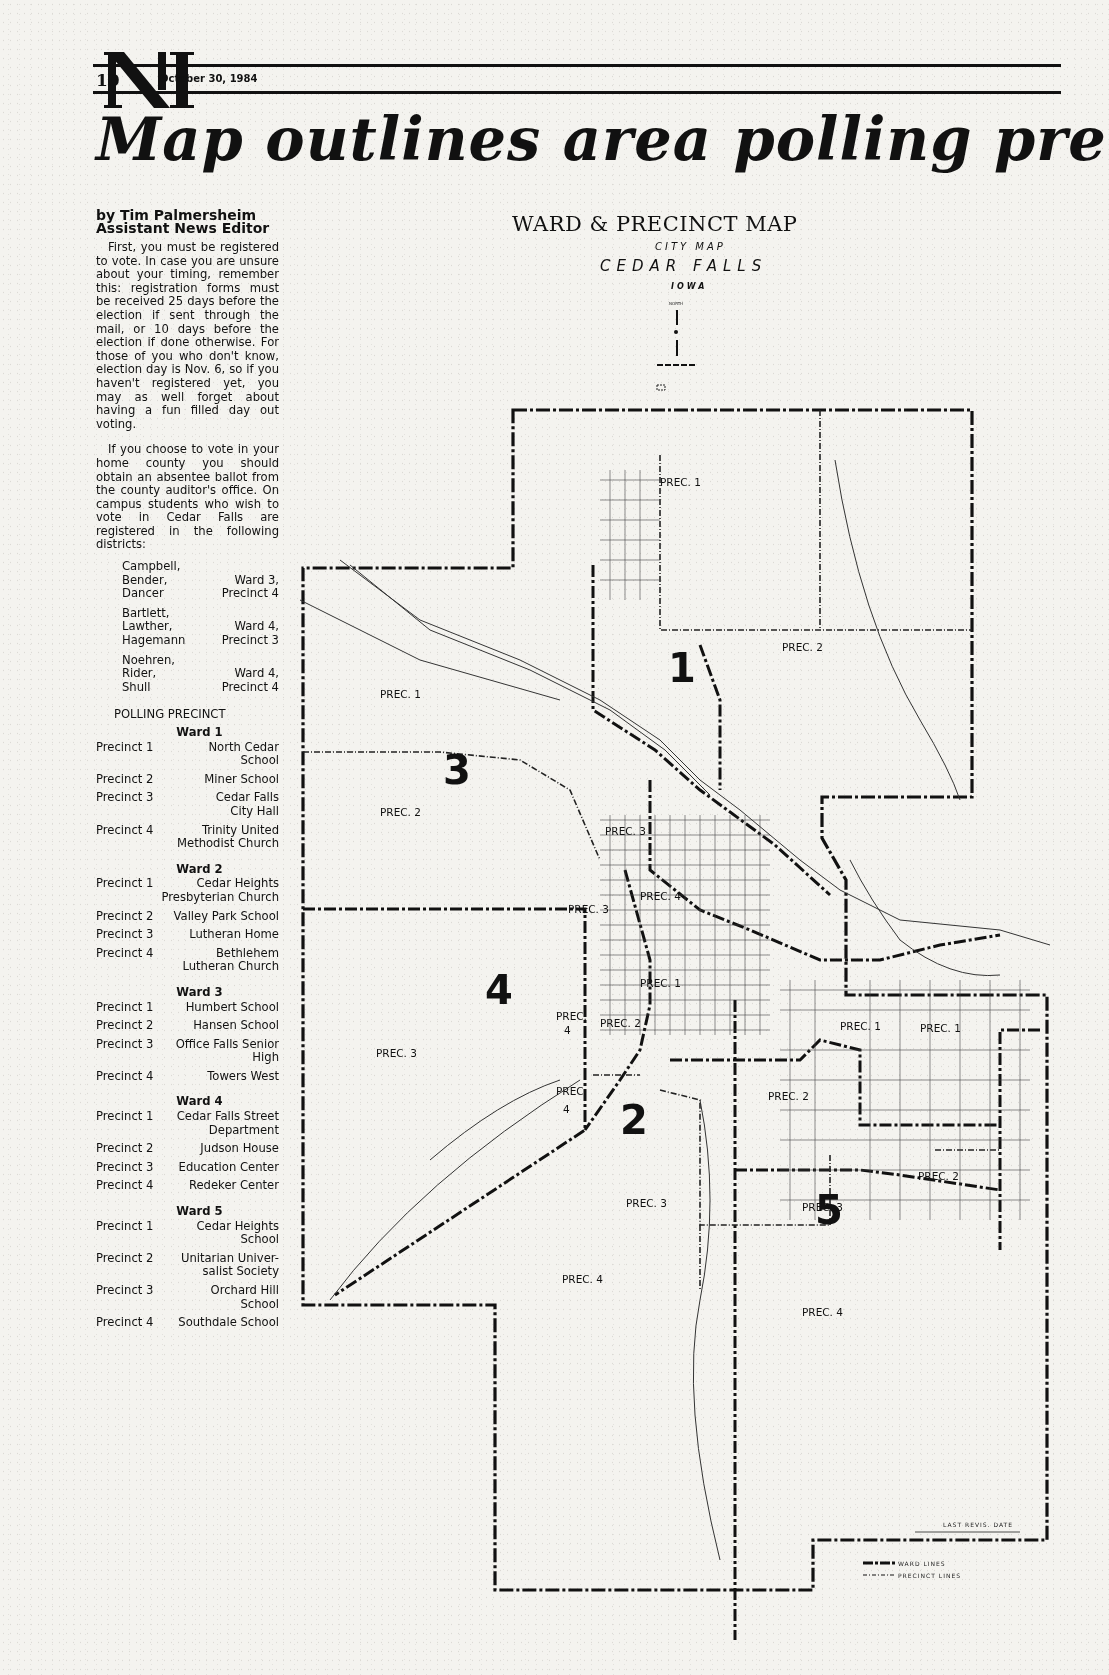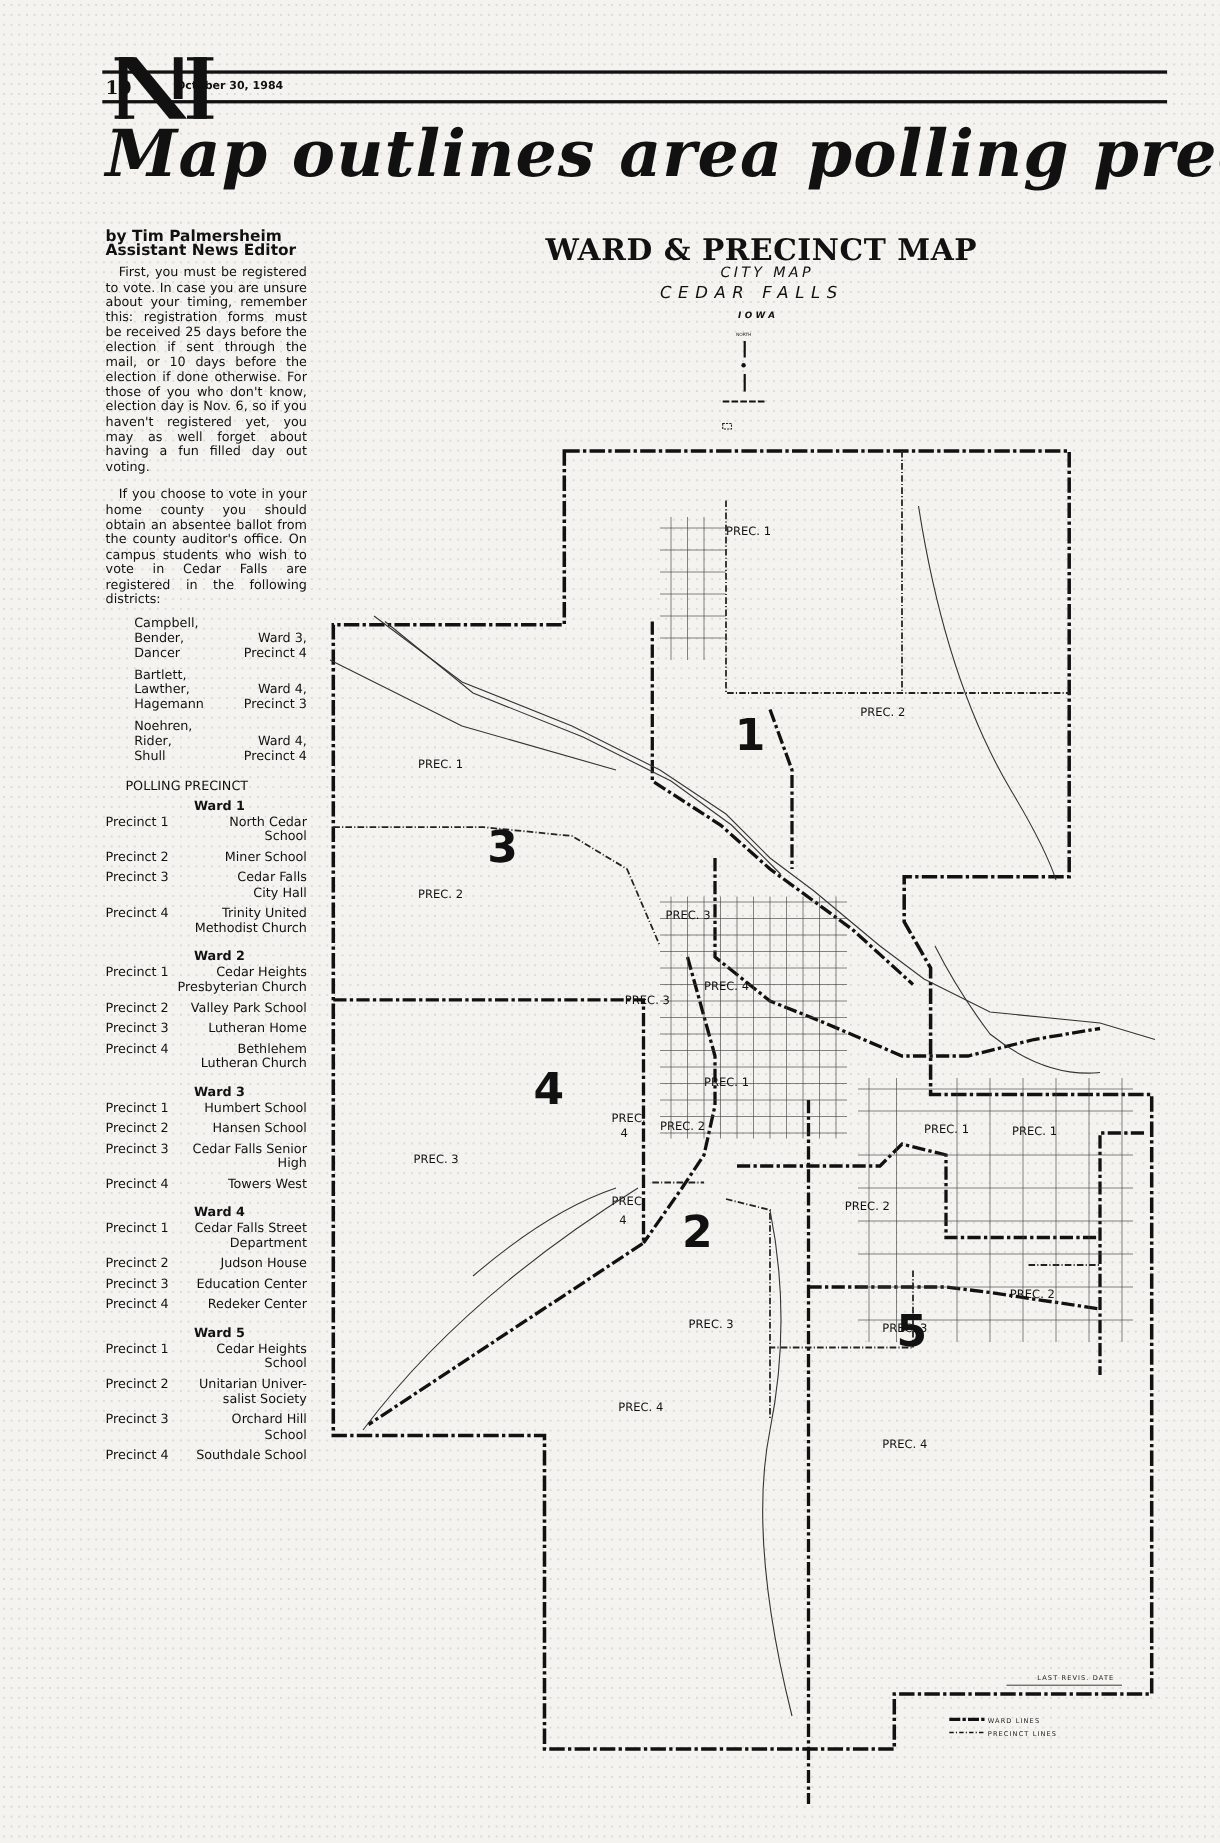--- a/index.html
+++ b/index.html
@@ -39,23 +39,23 @@
   .district .dorms { white-space: pre-line; }
   .district .loc { text-align: right; align-self: flex-end; white-space: pre-line; }
   .polling-title { margin: 14px 0 4px 18px; font-size: 11.6px; }
   .ward-title { text-align: center; font-weight: bold; margin: 2px 0 1px 24px; }
   .ward { margin-bottom: 12px; }
   .prec-row { display: flex; justify-content: space-between; margin-bottom: 5px; }
   .prec-row .pname { white-space: nowrap; }
   .prec-row .place { text-align: right; white-space: pre-line; }
   .closing { text-align: justify; margin-top: 12px; }
   
-  .map-title { position: absolute; left: 496px; top: 212px; font-family: "DejaVu Serif", serif; font-weight: bold; font-size: 27px; letter-spacing: 0.5px; }
+  .map-title { position: absolute; left: 512px; top: 212px; font-family: "DejaVu Serif", serif; font-weight: normal; font-size: 21px; letter-spacing: 0.5px; }
   .map-sub { position: absolute; font-style: italic; letter-spacing: 3px; }
-  .city-map { left: 655px; top: 241px; font-size: 13px; }
+  .city-map { left: 655px; top: 241px; font-size: 10px; }
   .cedar { left: 600px; top: 257px; font-size: 15px; letter-spacing: 6px; }
   .iowa { left: 660px; top: 282px; font-size: 8px; font-weight: bold; padding-left: 11px; }
   svg.map { position: absolute; left: 0; top: 0; }
   .lbl { font-family: "DejaVu Sans", sans-serif; font-size: 10.5px; fill: #111; }
   .ward-num { font-family: "DejaVu Sans", sans-serif; font-weight: bold; font-size: 40px; fill: #111; }
   .legend-txt { font-size: 6px; fill: #222; letter-spacing: 1px; }
 </style>
 </head>
 <body>
 
@@ -159,21 +159,21 @@
         <div class="prec-row">
           <span class="pname">Precinct 1</span>
           <span class="place">Humbert School</span>
         </div>
         <div class="prec-row">
           <span class="pname">Precinct 2</span>
           <span class="place">Hansen School</span>
         </div>
         <div class="prec-row">
           <span class="pname">Precinct 3</span>
-          <span class="place">Cedar Falls Senior
+          <span class="place">Office Falls Senior
 High</span>
         </div>
         <div class="prec-row">
           <span class="pname">Precinct 4</span>
           <span class="place">Towers West</span>
         </div>
       </div>
       <div class="ward">
         <div class="ward-title">Ward 4</div>
         <div class="prec-row">

